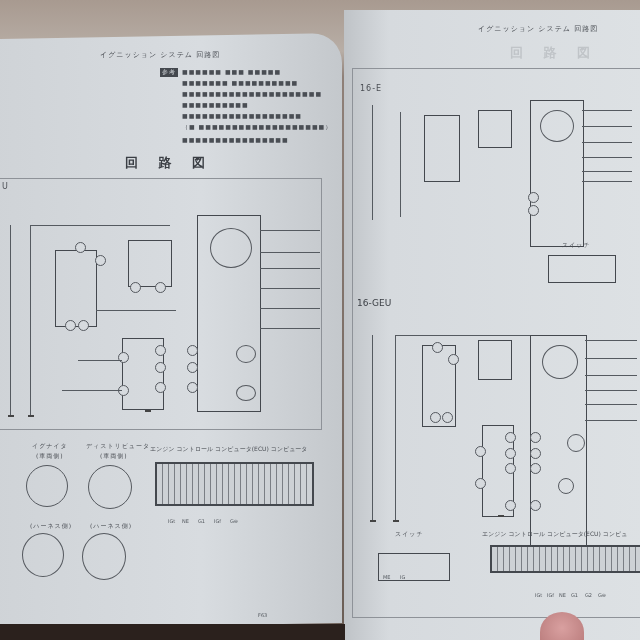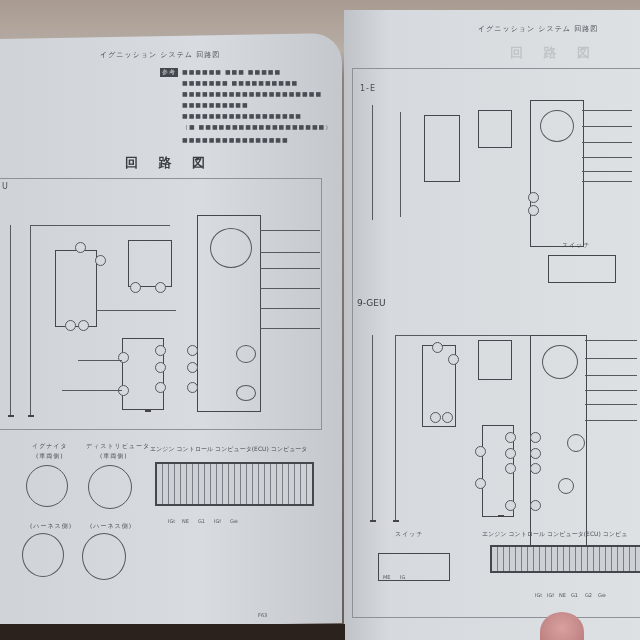--- a/index.html
+++ b/index.html
@@ -105,41 +105,41 @@
 <div class="label-tiny" style="left:198px;top:518px;">G1</div>
 <div class="label-tiny" style="left:214px;top:518px;">IGf</div>
 <div class="label-tiny" style="left:230px;top:518px;">G⊖</div>
 <div class="label-tiny" style="left:258px;top:612px;">F63</div>
 
 <div class="page page-right"></div>
 <div class="txt" style="left:478px;top:24px;font-size:7px;">イグニッション システム 回路図</div>
 <div class="hdr" style="left:510px;top:44px;color:#c0c4c8;">回 路 図</div>
 <div class="frame" style="left:352px;top:68px;width:288px;height:548px;"></div>
 
-<div class="txt" style="left:360px;top:84px;font-size:8px;">1-E</div>
+<div class="txt" style="left:360px;top:84px;font-size:8px;">16-E</div>
 <div>
   <div class="wire" style="left:372px;top:105px;width:1px;height:115px;"></div>
   <div class="wire" style="left:400px;top:112px;width:1px;height:105px;"></div>
   <div class="box" style="left:424px;top:115px;width:34px;height:65px;"></div>
   <div class="box" style="left:478px;top:110px;width:32px;height:36px;"></div>
   <div class="box" style="left:530px;top:100px;width:52px;height:145px;"></div>
   <div class="conn" style="left:540px;top:110px;width:32px;height:30px;"></div>
   <div class="wire" style="left:582px;top:110px;width:50px;height:1px;"></div>
   <div class="wire" style="left:582px;top:126px;width:50px;height:1px;"></div>
   <div class="wire" style="left:582px;top:142px;width:50px;height:1px;"></div>
   <div class="wire" style="left:582px;top:157px;width:50px;height:1px;"></div>
   <div class="wire" style="left:582px;top:171px;width:50px;height:1px;"></div>
   <div class="wire" style="left:582px;top:181px;width:50px;height:1px;"></div>
   <div class="term" style="left:528px;top:192px;"></div>
   <div class="term" style="left:528px;top:205px;"></div>
 </div>
 <div class="txt" style="left:562px;top:241px;">スイッチ</div>
 <div class="box" style="left:548px;top:255px;width:66px;height:26px;"></div>
 
-<div class="txt" style="left:357px;top:298px;font-size:9px;letter-spacing:0;color:#3a3e44;">9-GEU</div>
+<div class="txt" style="left:357px;top:298px;font-size:9px;letter-spacing:0;color:#3a3e44;">16-GEU</div>
 <div>
   <div class="wire" style="left:372px;top:335px;width:1px;height:185px;"></div>
   <div class="wire" style="left:395px;top:335px;width:1px;height:185px;"></div>
   <div class="wire" style="left:395px;top:335px;width:140px;height:1px;"></div>
   <div class="box" style="left:422px;top:345px;width:32px;height:80px;"></div>
   <div class="term" style="left:432px;top:342px;"></div>
   <div class="term" style="left:448px;top:354px;"></div>
   <div class="term" style="left:430px;top:412px;"></div>
   <div class="term" style="left:442px;top:412px;"></div>
   <div class="box" style="left:478px;top:340px;width:32px;height:38px;"></div>

